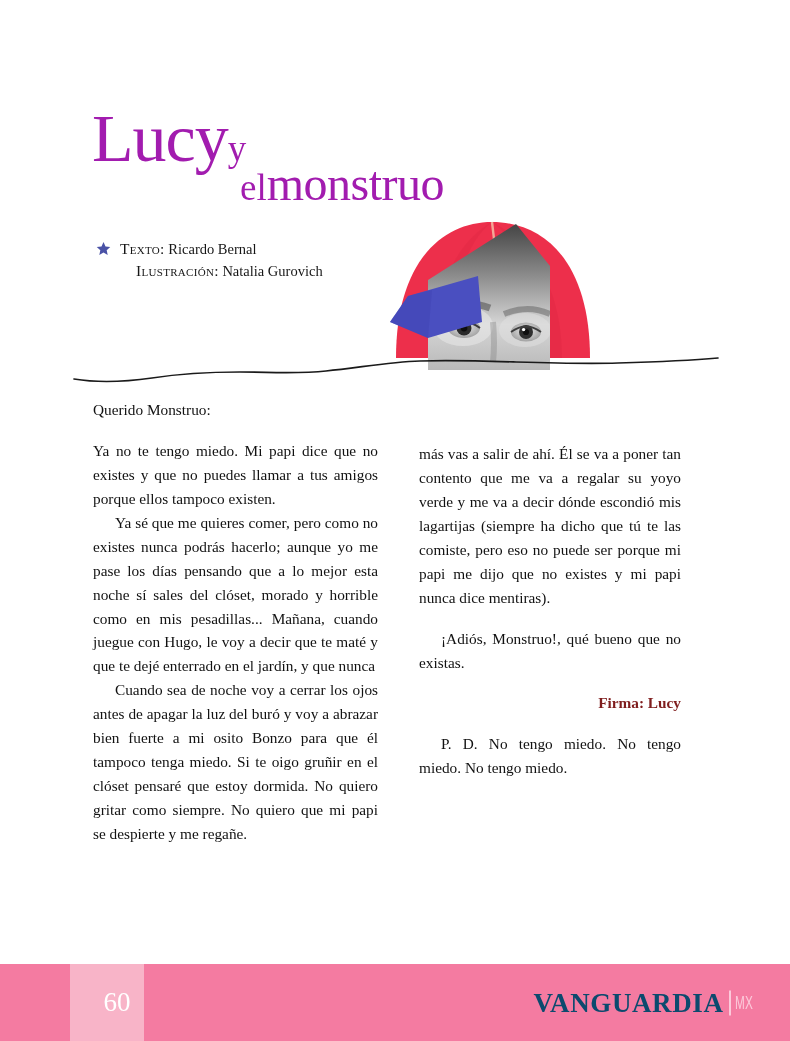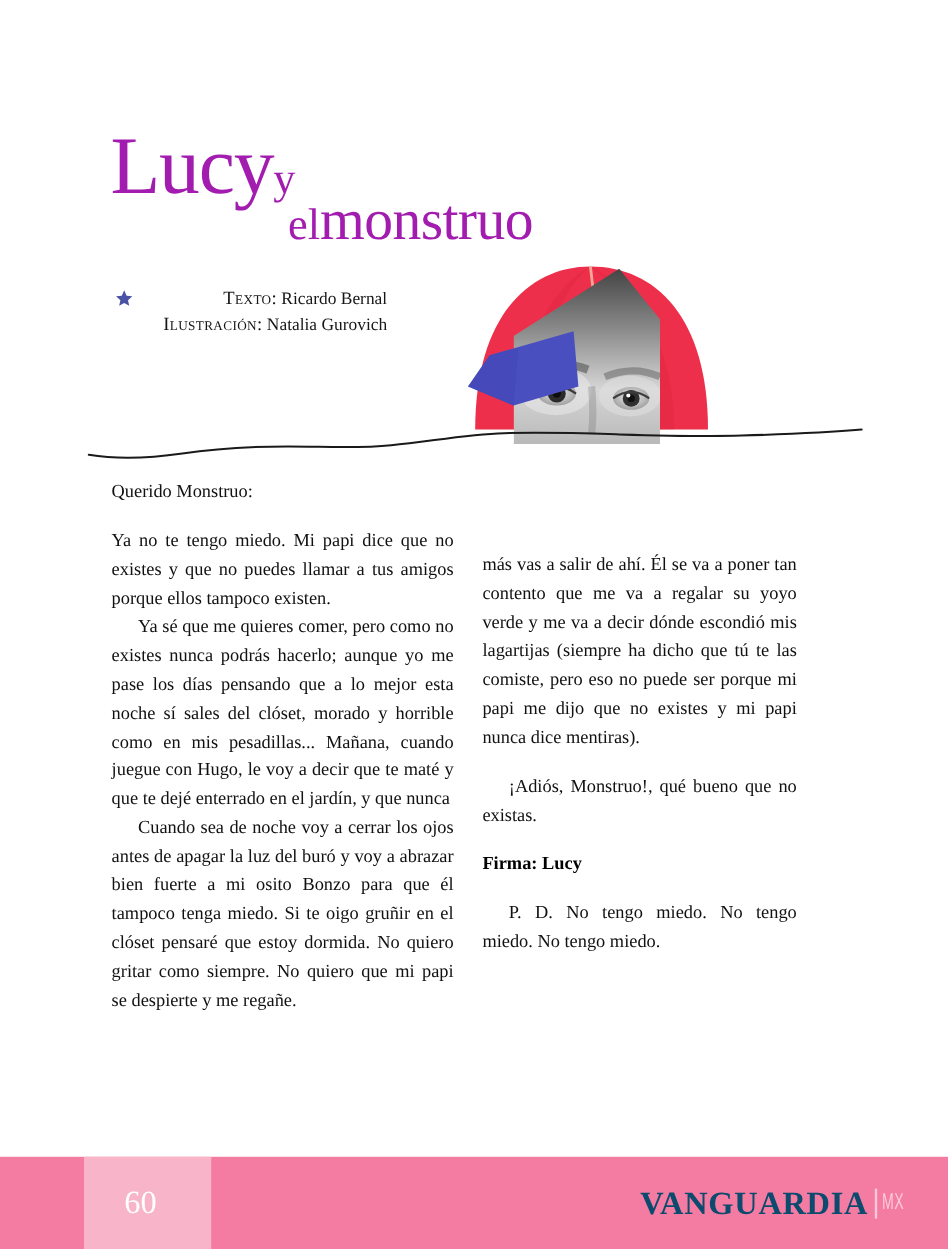--- a/index.html
+++ b/index.html
@@ -43,21 +43,20 @@
   
   .byline{
     position:absolute;
     left:96px; top:238px;
     width:300px;
     color:#1a1a1a;
   }
   .byline-row{
     display:flex; align-items:flex-start;
     line-height:1.42;
-    text-align:right;
   }
   .star-icon{
     width:15px;height:15px;
     flex:0 0 15px;
     margin-top:3px; margin-right:9px;
     display:block;
   }
   .byline-texts{ }
   .byline-line{
     font-size:14.5px;
@@ -91,43 +90,43 @@
   .col{
     position:absolute;
     color:#111111;
     font-size:15.3px;
     line-height:1.565;
     text-align:justify;
     text-justify:inter-word;
     -webkit-hyphens:none; hyphens:none;
   }
   .col-1{ left:93px; top:398px; width:285px; }
-  .col-2{ left:402px; top:442px; width:262px;margin-top:17px; }
+  .col-2{ left:419px; top:442px; width:262px; }
   .col p{ margin:0; }
   .col p.indent{ text-indent:22px; }
   .col p.gap{ margin-top:17px; }
   .salutation{ margin-bottom:0; }
   .firma{
-    color:#000000;
+    color:#7f1d1d;
     font-weight:bold;
     font-size:15.3px;
-    text-align:left;
+    text-align:right;
   }
 
   
   .footer{
     position:absolute;
     left:0; bottom:0;
     width:790px; height:77px;
     background:#f47ba1;
   }
   .page-num-block{
     position:absolute;
     left:70px; top:0;
-    width:106px; height:77px;
+    width:74px; height:77px;
     background:#f8b4c8;
   }
   .page-num{
     position:absolute;
     left:0; top:0; width:94px; height:77px;
     display:flex; align-items:center; justify-content:center;
     color:#ffffff;
     font-size:27px;
     font-family:"Liberation Serif", serif;
   }

